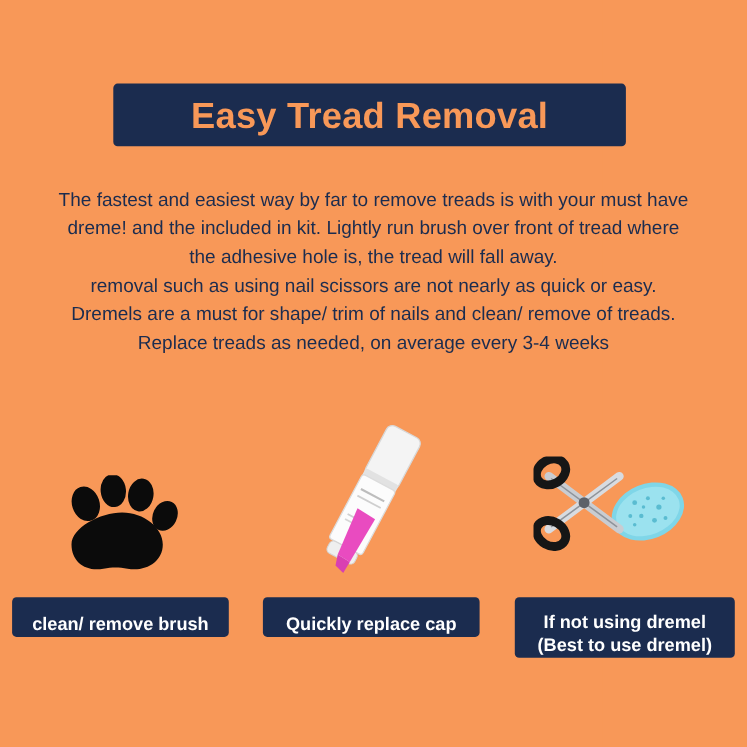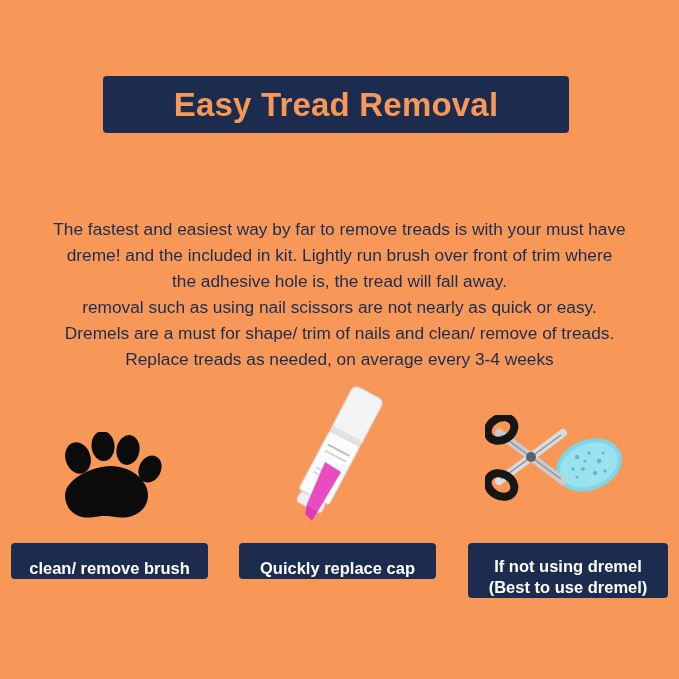--- a/index.html
+++ b/index.html
@@ -46,21 +46,20 @@
   .body-text {
     position: absolute;
     left: 24px;
     top: 168px;
     width: 631px;
     color: #1B2C4F;
     font-size: 17.3px;
     line-height: 26px;
     text-align: center;
     font-weight: normal;
-    margin-top: 48px;
   }
   .body-text p {
     margin: 0;
   }
 
   
   .label-banner {
     position: absolute;
     background: #1B2C4F;
     border-radius: 4px;
@@ -108,21 +107,21 @@
 <body>
 
 <div class="page">
 
   <div class="title-banner">
     <div class="title-text">Easy Tread Removal</div>
   </div>
 
   <div class="body-text">
     <p>The fastest and easiest way by far to remove treads is with your must have</p>
-    <p>dreme! and the included in kit. Lightly run brush over front of trim where</p>
+    <p>dreme! and the included in kit. Lightly run brush over front of tread where</p>
     <p>the adhesive hole is, the tread will fall away.</p>
     <p>removal such as using nail scissors are not nearly as quick or easy.</p>
     <p>Dremels are a must for shape/ trim of nails and clean/ remove of treads.</p>
     <p>Replace treads as needed, on average every 3-4 weeks</p>
   </div>
 
   <div class="figure" id="fig-paw">
     <svg width="110" height="90" viewBox="0 0 110 90">
       <ellipse cx="22" cy="26" rx="12.5" ry="16" fill="#0B0B0B" transform="rotate(-18 22 26)"></ellipse>
       <ellipse cx="47" cy="14" rx="11.5" ry="15" fill="#0B0B0B" transform="rotate(-6 47 14)"></ellipse>

